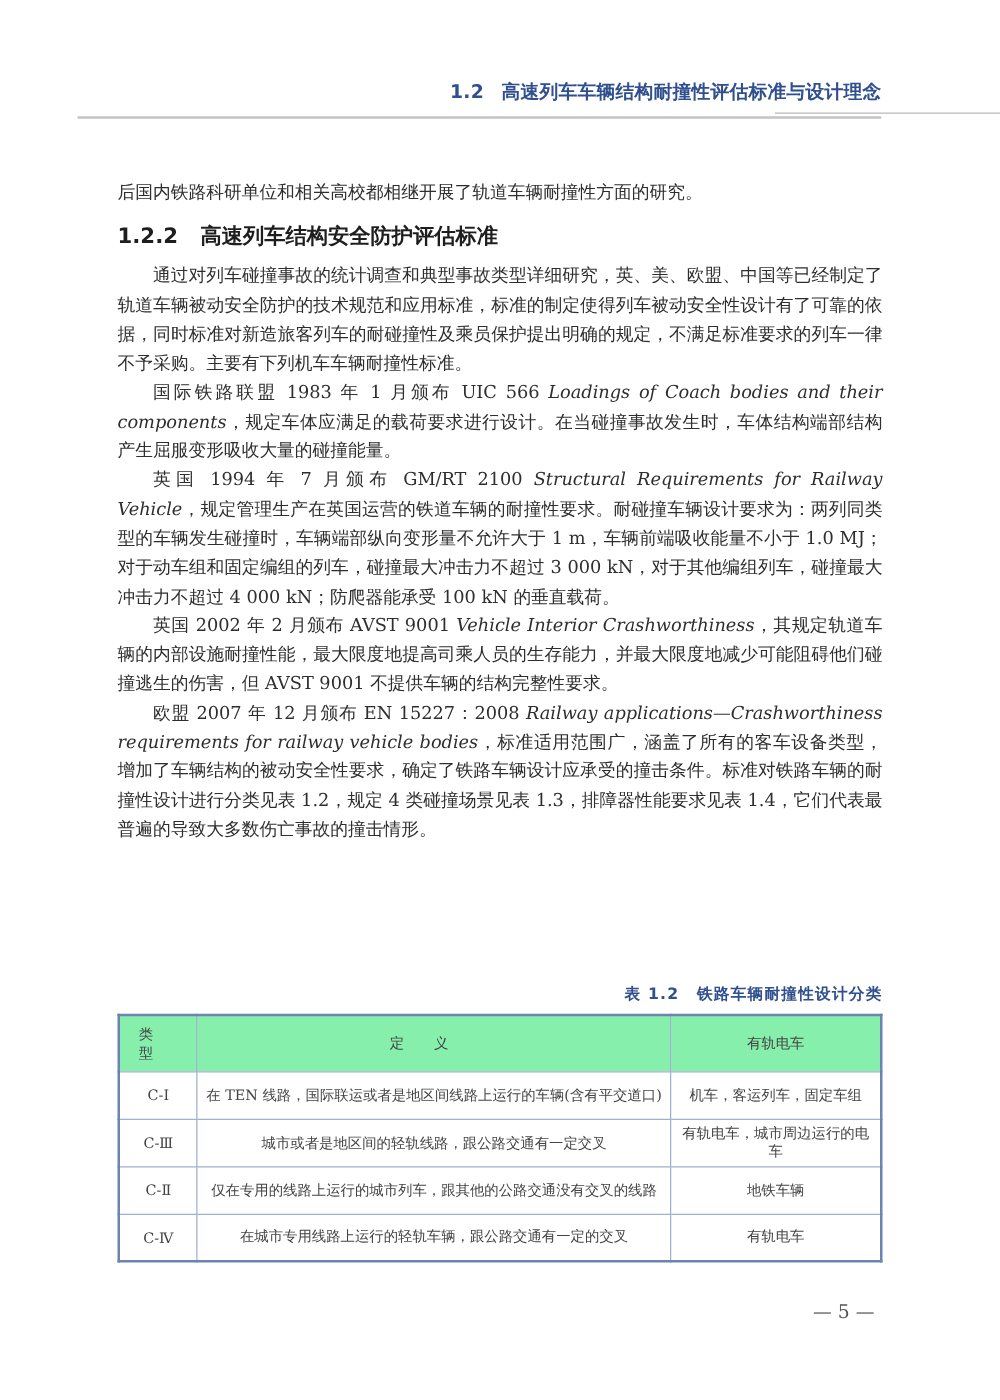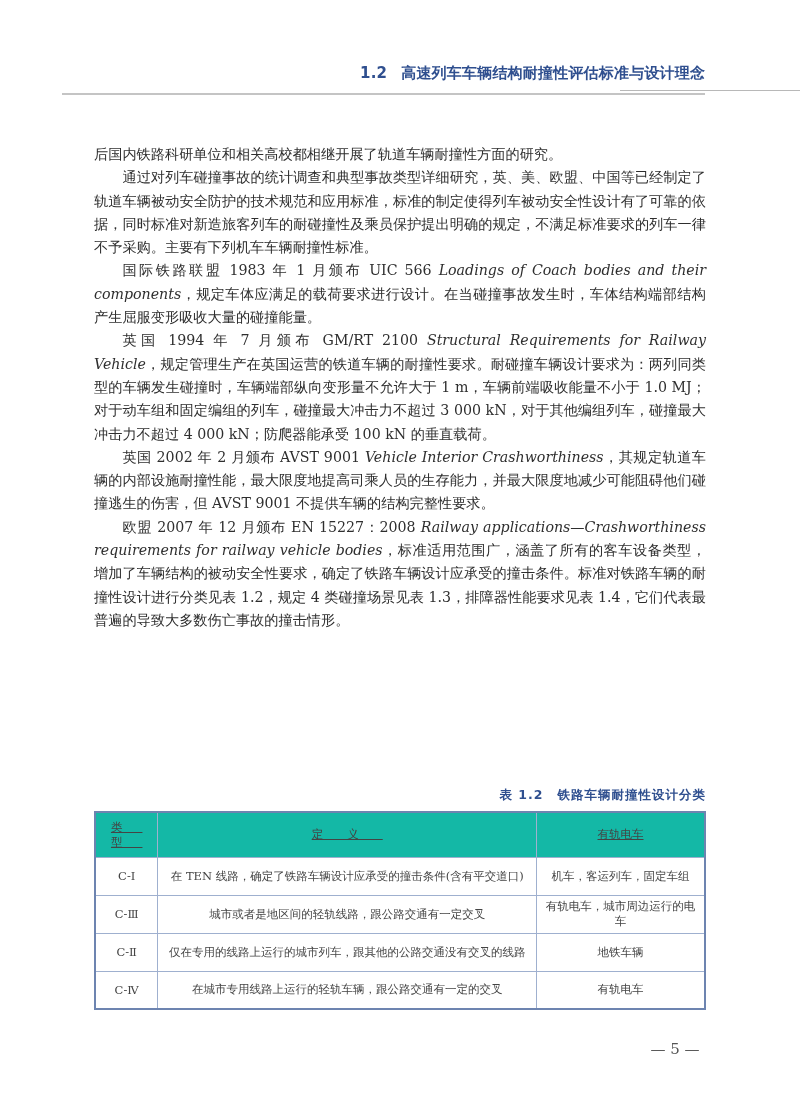--- a/index.html
+++ b/index.html
@@ -81,21 +81,21 @@
     font-size: 11.5px;
     color: #444;
   }
   table.data-table th, table.data-table td {
     border: 1px solid #9fb0cf;
     text-align: center;
     vertical-align: middle;
     padding: 0 4px;
     font-weight: normal;
   }
-  table.data-table thead tr { height: 45px; background: #14b8a6; text-decoration: underline; }
+  table.data-table thead tr { height: 45px; background: #86efac; }
   table.data-table tbody tr { height: 38px; }
   table.data-table col.c1 { width: 63px; }
   table.data-table col.c2 { width: 380px; }
   table.data-table col.c3 { width: 169px; }
   .th-spread { letter-spacing: 20px; }
   .th-spread-wide { letter-spacing: 24px; }
 
   .page-number {
     position: absolute;
     left: 630px; top: 1040px;
@@ -110,20 +110,23 @@
 
 <div class="running-head">
   <span class="num">1.2</span><span>高速列车车辆结构耐撞性评估标准与设计理念</span>
 </div>
 <div class="head-rule-short"></div>
 <div class="head-rule-long"></div>
 
 <div class="body-text">
   <p>后国内铁路科研单位和相关高校都相继开展了轨道车辆耐撞性方面的研究。</p>
 
+  <div class="section-heading">
+    <span class="sec-num">1.2.2</span><span>高速列车结构安全防护评估标准</span>
+  </div>
 
   <p class="indent">通过对列车碰撞事故的统计调查和典型事故类型详细研究，英、美、欧盟、中国等已经制定了轨道车辆被动安全防护的技术规范和应用标准，标准的制定使得列车被动安全性设计有了可靠的依据，同时标准对新造旅客列车的耐碰撞性及乘员保护提出明确的规定，不满足标准要求的列车一律不予采购。主要有下列机车车辆耐撞性标准。</p>
 
   <p class="indent"><span>国际铁路联盟 1983 年 1 月颁布 UIC 566 </span><i>Loadings of Coach bodies and their components</i><span>，规定车体应满足的载荷要求进行设计。在当碰撞事故发生时，车体结构端部结构产生屈服变形吸收大量的碰撞能量。</span></p>
 
   <p class="indent"><span>英国 1994 年 7 月颁布 GM/RT 2100 </span><i>Structural Requirements for Railway Vehicle</i><span>，规定管理生产在英国运营的铁道车辆的耐撞性要求。耐碰撞车辆设计要求为：两列同类型的车辆发生碰撞时，车辆端部纵向变形量不允许大于 1 m，车辆前端吸收能量不小于 1.0 MJ；对于动车组和固定编组的列车，碰撞最大冲击力不超过 3 000 kN，对于其他编组列车，碰撞最大冲击力不超过 4 000 kN；防爬器能承受 100 kN 的垂直载荷。</span></p>
 
   <p class="indent"><span>英国 2002 年 2 月颁布 AVST 9001 </span><i>Vehicle Interior Crashworthiness</i><span>，其规定轨道车辆的内部设施耐撞性能，最大限度地提高司乘人员的生存能力，并最大限度地减少可能阻碍他们碰撞逃生的伤害，但 AVST 9001 不提供车辆的结构完整性要求。</span></p>
 
 
@@ -143,21 +146,21 @@
   <thead>
     <tr>
       <th class="th-spread">类型</th>
       <th class="th-spread-wide">定义</th>
       <th>有轨电车</th>
     </tr>
   </thead>
   <tbody>
     <tr>
       <td>C-Ⅰ</td>
-      <td>在 TEN 线路，确定了铁路车辆设计应承受的撞击条件(含有平交道口)</td>
+      <td>在 TEN 线路，国际联运或者是地区间线路上运行的车辆(含有平交道口)</td>
       <td>机车，客运列车，固定车组</td>
     </tr>
     <tr>
       <td>C-Ⅲ</td>
       <td>城市或者是地区间的轻轨线路，跟公路交通有一定交叉</td>
       <td>有轨电车，城市周边运行的电车</td>
     </tr>
     <tr>
       <td>C-Ⅱ</td>
       <td>仅在专用的线路上运行的城市列车，跟其他的公路交通没有交叉的线路</td>

